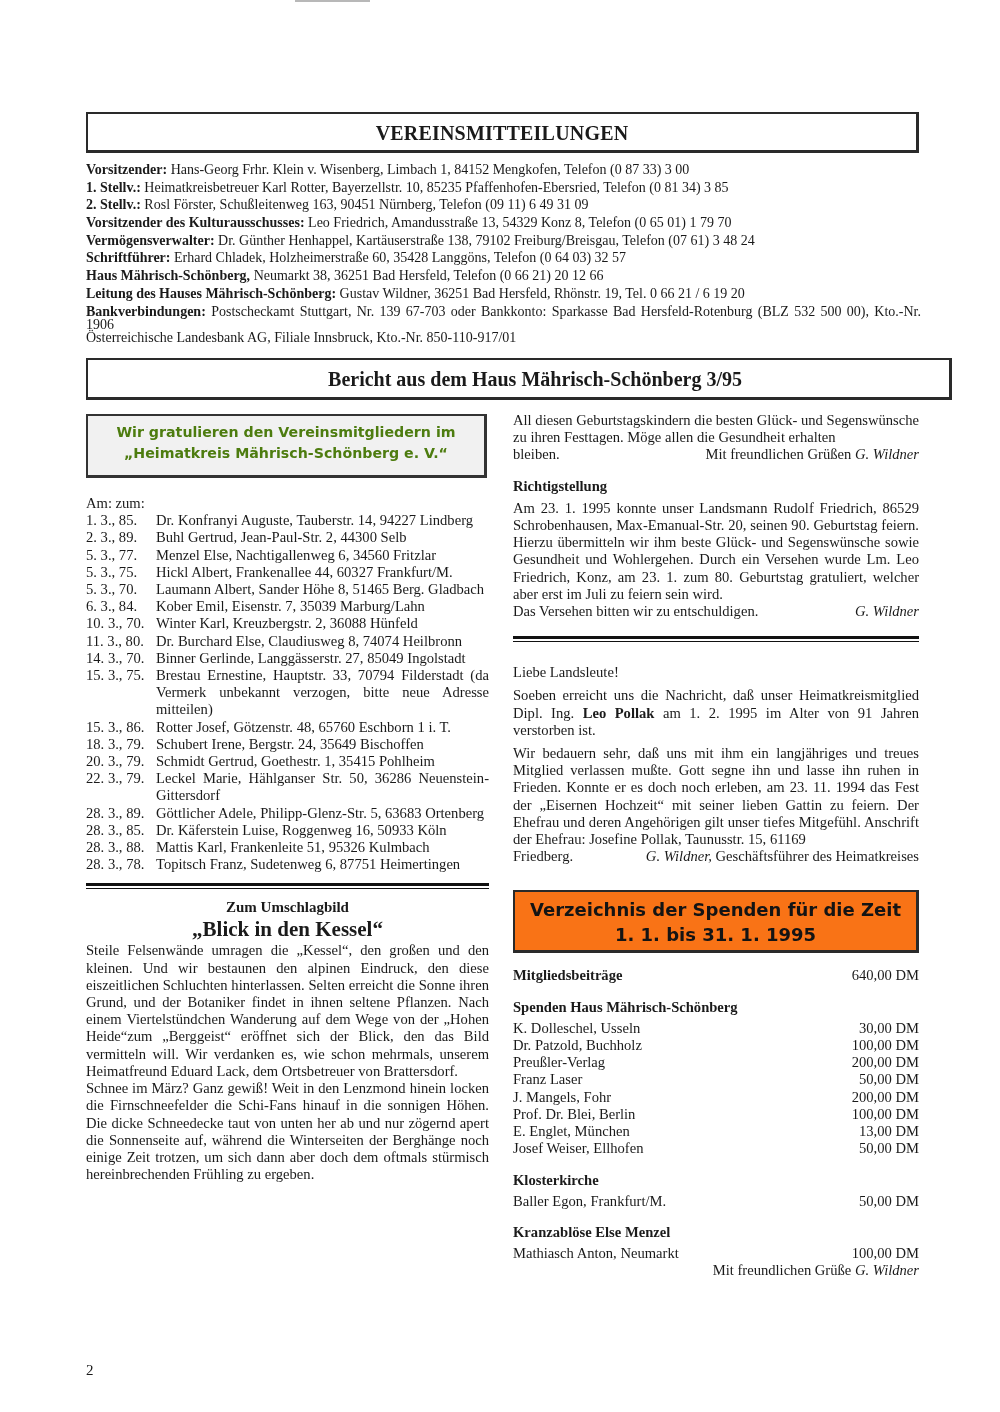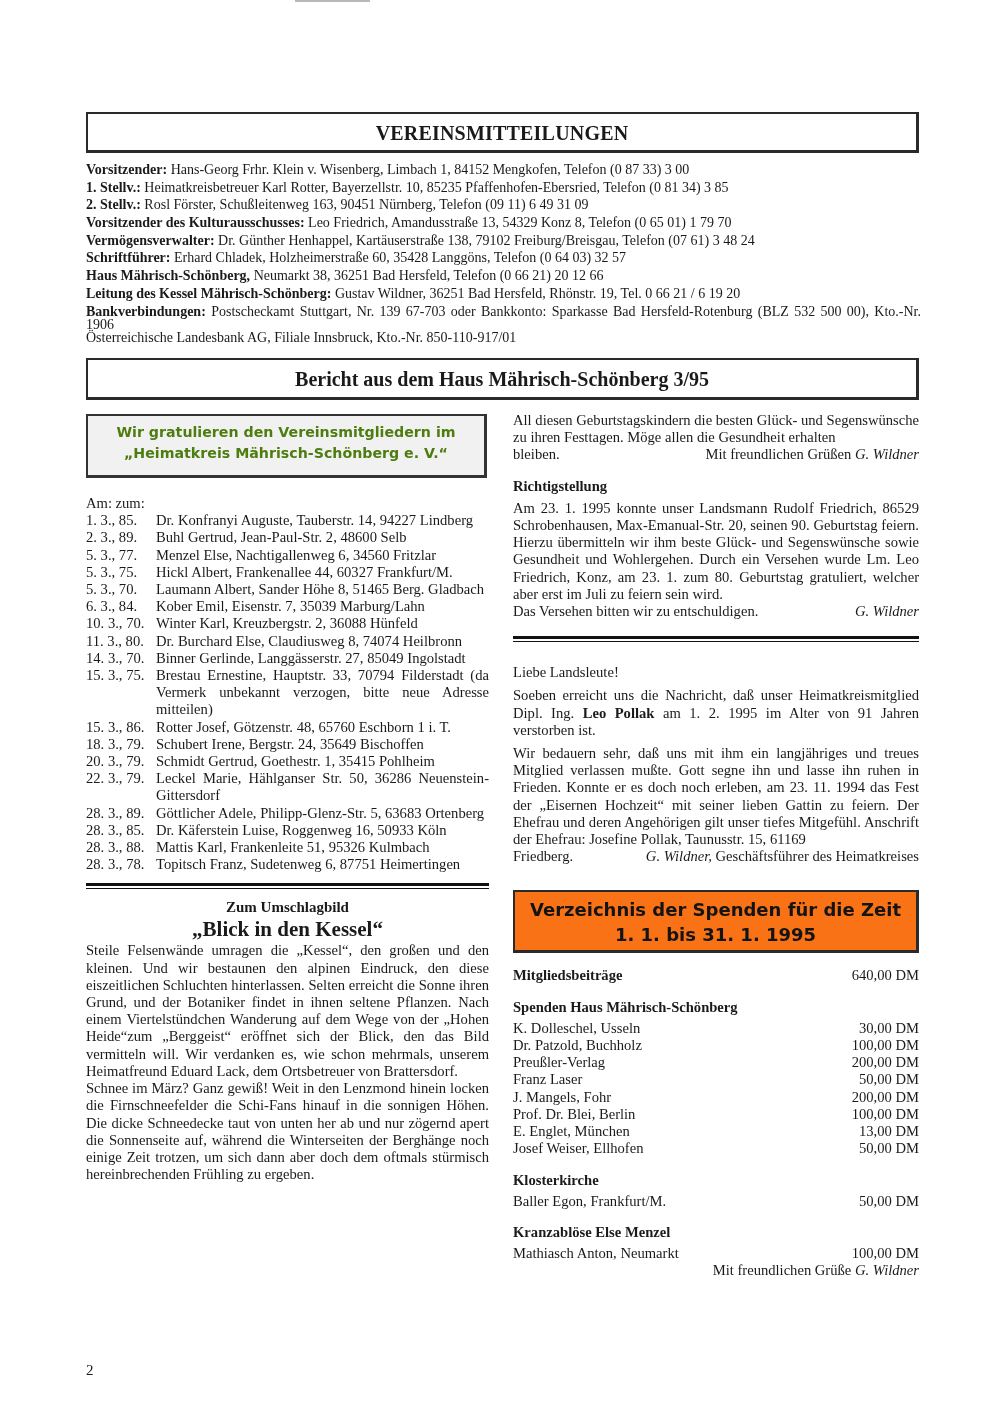--- a/index.html
+++ b/index.html
@@ -9,21 +9,21 @@
   }
   .scanmark { position: absolute; left: 295px; top: 0; width: 75px; height: 2px; background: #b8b8b8; }
 
   .hdrbox {
     position: absolute; left: 86px; width: 828px;
     border: 2px solid #2a2a2a; border-right-width: 3px; border-bottom-width: 3px;
     background: #fff; text-align: center;
   }
   .hdr1 { top: 112px; height: 36px; }
   .hdr1 span { display: block; font-weight: bold; font-size: 20px; line-height: 38px; letter-spacing: 0.2px; }
-  .hdr2 { top: 358px; height: 37px; }
+  .hdr2 { top: 358px; height: 37px; padding-left: 33px; }
   .hdr2 span { display: block; font-weight: bold; font-size: 20px; line-height: 38px; }
 
   .imp { position: absolute; left: 86px; width: 835px; font-size: 14px; line-height: 13px; }
   .imp p { margin: 0 0 4.7px 0; }
   .imp b { font-weight: bold; }
   .imp .just { text-align: justify; text-align-last: justify; margin: 0; }
 
   .col { position: absolute; font-size: 14.6px; line-height: 17.2px; }
   .left { left: 86px; width: 403px; top: 414px; }
   .right { left: 513px; width: 406px; top: 412px; }
@@ -72,21 +72,21 @@
 </div>
 
 <div class="imp" style="top:163px">
   <p><b>Vorsitzender:</b><span> Hans-Georg Frhr. Klein v. Wisenberg, Limbach 1, 84152 Mengkofen, Telefon (0 87 33) 3 00</span></p>
   <p><b>1. Stellv.:</b><span> Heimatkreisbetreuer Karl Rotter, Bayerzellstr. 10, 85235 Pfaffenhofen-Ebersried, Telefon (0 81 34) 3 85</span></p>
   <p><b>2. Stellv.:</b><span> Rosl Förster, Schußleitenweg 163, 90451 Nürnberg, Telefon (09 11) 6 49 31 09</span></p>
   <p><b>Vorsitzender des Kulturausschusses:</b><span> Leo Friedrich, Amandusstraße 13, 54329 Konz 8, Telefon (0 65 01) 1 79 70</span></p>
   <p><b>Vermögensverwalter:</b><span> Dr. Günther Henhappel, Kartäuserstraße 138, 79102 Freiburg/Breisgau, Telefon (07 61) 3 48 24</span></p>
   <p><b>Schriftführer:</b><span> Erhard Chladek, Holzheimerstraße 60, 35428 Langgöns, Telefon (0 64 03) 32 57</span></p>
   <p><b>Haus Mährisch-Schönberg,</b><span> Neumarkt 38, 36251 Bad Hersfeld, Telefon (0 66 21) 20 12 66</span></p>
-  <p><b>Leitung des Kessel Mährisch-Schönberg:</b><span> Gustav Wildner, 36251 Bad Hersfeld, Rhönstr. 19, Tel. 0 66 21 / 6 19 20</span></p>
+  <p><b>Leitung des Hauses Mährisch-Schönberg:</b><span> Gustav Wildner, 36251 Bad Hersfeld, Rhönstr. 19, Tel. 0 66 21 / 6 19 20</span></p>
   <div class="just"><b>Bankverbindungen:</b><span> Postscheckamt Stuttgart, Nr. 139 67-703 oder Bankkonto: Sparkasse Bad Hersfeld-Rotenburg (BLZ 532 500 00), Kto.-Nr. 1906</span></div>
   <div>Österreichische Landesbank AG, Filiale Innsbruck, Kto.-Nr. 850-110-917/01</div>
 </div>
 
 <div class="hdrbox hdr2">
   <span>Bericht aus dem Haus Mährisch-Schönberg 3/95</span>
 </div>
 
 <div class="col left">
   <div class="gratbox">
@@ -94,21 +94,21 @@
     <div>„Heimatkreis Mährisch-Schönberg e. V.“</div>
   </div>
   <div class="amzum">Am: zum:</div>
   <div id="bday-list">
       <div class="brow">
         <span class="d">1. 3., 85.</span>
         <span class="t"><b>Dr. Konfranyi Auguste,</b><span> Tauberstr. 14, 94227 Lindberg</span></span>
       </div>
       <div class="brow">
         <span class="d">2. 3., 89.</span>
-        <span class="t"><b>Buhl Gertrud,</b><span> Jean-Paul-Str. 2, 48600 Selb</span></span>
+        <span class="t"><b>Buhl Gertrud,</b><span> Jean-Paul-Str. 2, 44300 Selb</span></span>
       </div>
       <div class="brow">
         <span class="d">5. 3., 77.</span>
         <span class="t"><b>Menzel Else,</b><span> Nachtigallenweg 6, 34560 Fritzlar</span></span>
       </div>
       <div class="brow">
         <span class="d">5. 3., 75.</span>
         <span class="t"><b>Hickl Albert,</b><span> Frankenallee 44, 60327 Frankfurt/M.</span></span>
       </div>
       <div class="brow">

